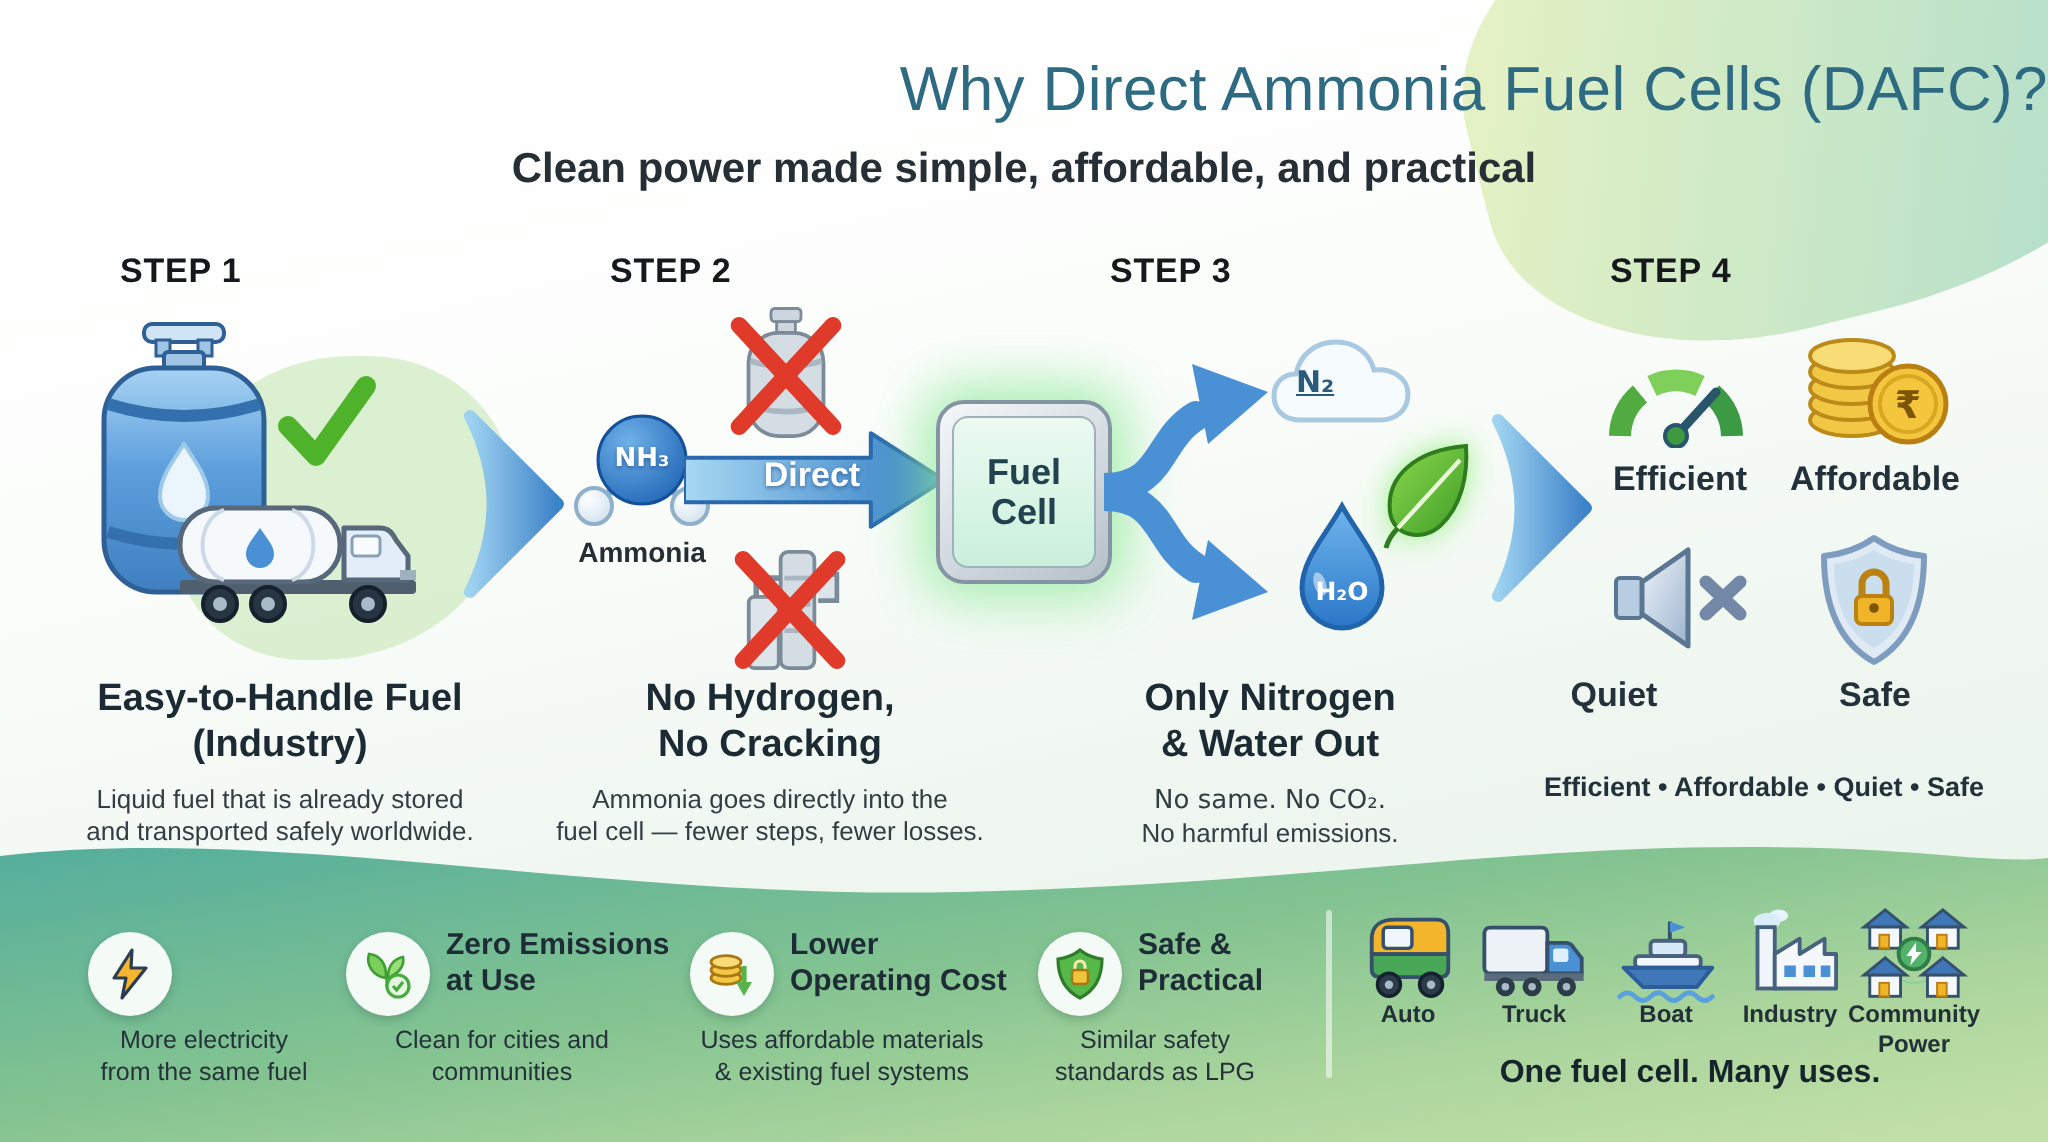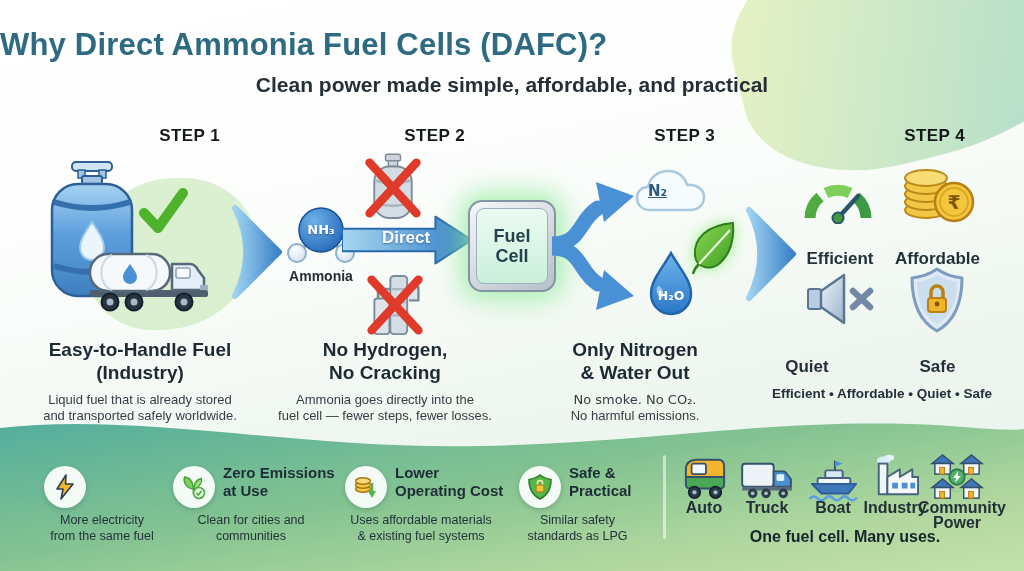--- a/index.html
+++ b/index.html
@@ -4,45 +4,45 @@
 <style>
   html,body{margin:0;padding:0;background:#ffffff;font-family:"Liberation Sans",sans-serif;}
   .stage{position:relative;width:1024px;height:571px;overflow:hidden;margin:0 auto;
          background:linear-gradient(168deg,#ffffff 0%,#fbfdfb 38%,#eef6ef 68%,#e7f2ea 100%);}
   .abs{position:absolute;}
   .dj{font-family:"DejaVu Sans",sans-serif;}
   .bg-blob{top:-84px;right:-88px;width:380px;height:240px;border-radius:47% 53% 58% 42%;
            transform:rotate(-14deg);background:linear-gradient(110deg,#e3f1c4 10%,#b4dfca 80%);}
   .blob-step1{left:88px;top:178px;width:168px;height:152px;border-radius:55% 45% 60% 40%;
               background:#d0ebc3;opacity:.75;}
-  .title{left:0;top:27px;width:1024px;text-align:left;font-size:31px;font-weight:bold;color:#2e6b83;letter-spacing:.2px;}
+  .title{left:0;top:27px;width:1024px;text-align:right;font-size:31px;font-weight:normal;color:#2e6b83;letter-spacing:.2px;}
   .subtitle{left:0;top:73px;width:1024px;text-align:center;font-size:21px;font-weight:600;color:#262f35;}
-  .step-header{top:126px;width:160px;text-align:right;font-size:17px;font-weight:bold;color:#15191c;letter-spacing:.4px;}
+  .step-header{top:126px;width:160px;text-align:left;font-size:17px;font-weight:bold;color:#15191c;letter-spacing:.4px;}
   .step-text{top:338px;width:240px;text-align:center;}
   .step-text .h{font-size:19px;font-weight:bold;color:#1c2b33;line-height:23px;}
   .step-text .d{margin-top:8px;font-size:13px;color:#333e44;line-height:16px;}
   .tagline4{left:752px;top:386px;width:260px;text-align:center;font-size:13.5px;font-weight:bold;color:#22313a;}
-  .badge-label{position:absolute;text-align:center;font-size:17px;font-weight:bold;color:#22313a;margin-top:19px;}
+  .badge-label{position:absolute;text-align:center;font-size:17px;font-weight:bold;color:#22313a;}
   .nh3-formula{left:299px;top:222px;width:44px;text-align:center;font-size:13px;font-weight:bold;color:#ffffff;text-shadow:0 1px 2px rgba(10,50,110,.5);}
   .ammonia-lbl{left:283px;top:268px;width:76px;text-align:center;font-size:14px;font-weight:600;color:#242e33;}
   .direct-lbl{left:360px;top:228px;width:92px;text-align:center;font-size:17px;font-weight:bold;color:#ffffff;text-shadow:0 1px 2px rgba(20,60,120,.55);}
   .fuelcell{left:468px;top:200px;width:84px;height:88px;border-radius:14px;border:2.5px solid #8494a2;
             background:linear-gradient(145deg,#f5f8fa,#b6c0c9);
             box-shadow:0 0 26px 8px rgba(150,235,160,.8);}
   .fuelcell .inner{position:absolute;inset:6px;border-radius:8px;border:1.5px solid #9fb1bb;
             background:linear-gradient(180deg,#ecfaf1,#c9f0dc);display:flex;flex-direction:column;
             align-items:center;justify-content:center;font-size:18px;font-weight:bold;color:#21424e;line-height:20px;}
   .n2-lbl{left:648px;top:182px;width:46px;font-size:15px;font-weight:bold;color:#2a5b7d;text-decoration:underline;}
   .h2o-lbl{left:650px;top:288px;width:42px;text-align:center;font-size:12.5px;font-weight:bold;color:#ffffff;}
   .band-divider{left:663px;top:455px;width:2.5px;height:84px;background:rgba(255,255,255,.55);border-radius:2px;}
   .benefit-circle{width:42px;height:42px;border-radius:50%;background:#f4faf6;box-shadow:0 2px 5px rgba(30,70,60,.25);
                   display:flex;align-items:center;justify-content:center;}
   .benefit-title{font-size:15px;font-weight:bold;color:#1e2d35;line-height:18px;}
   .benefit-desc{text-align:center;font-size:12.5px;color:#25323a;line-height:16px;}
-  .uc-label{position:absolute;text-align:center;font-size:16px;font-weight:600;color:#243038;line-height:15px;}
+  .uc-label{position:absolute;text-align:center;font-size:12px;font-weight:600;color:#243038;line-height:15px;}
   .uc-tagline{left:710px;top:528px;width:270px;text-align:center;font-size:16px;font-weight:bold;color:#16242c;}
 </style>
 </head>
 <body>
 
 <div class="stage">
 
   <div class="abs bg-blob"></div>
   <div class="abs blob-step1"></div>
 
@@ -240,21 +240,21 @@
   <div class="abs step-text" style="left:20px">
     <div class="h"><span>Easy-to-Handle Fuel</span><br><span>(Industry)</span></div>
     <div class="d"><span>Liquid fuel that is already stored</span><br><span>and transported safely worldwide.</span></div>
   </div>
   <div class="abs step-text" style="left:265px">
     <div class="h"><span>No Hydrogen,</span><br><span>No Cracking</span></div>
     <div class="d"><span>Ammonia goes directly into the</span><br><span>fuel cell — fewer steps, fewer losses.</span></div>
   </div>
   <div class="abs step-text" style="left:515px">
     <div class="h"><span>Only Nitrogen</span><br><span>&amp; Water Out</span></div>
-    <div class="d"><span class="dj">No smoke. No CO₂.</span><br><span>No harmful emissions.</span></div>
+    <div class="d"><span class="dj">No same. No CO₂.</span><br><span>No harmful emissions.</span></div>
   </div>
   <div class="abs tagline4">Efficient • Affordable • Quiet • Safe</div>
 
   <svg class="abs" style="left:0;top:416px" width="1024" height="155" viewBox="0 0 1024 155" preserveAspectRatio="none">
     <defs>
         <linearGradient id="bandG" x1="0" y1="0" x2="1" y2=".9">
       <stop offset="0" stop-color="#54ae9c"></stop>
           <stop offset=".45" stop-color="#83c391"></stop>
       <stop offset=".75" stop-color="#abd59d"></stop>
           <stop offset="1" stop-color="#c1dfa8"></stop>

